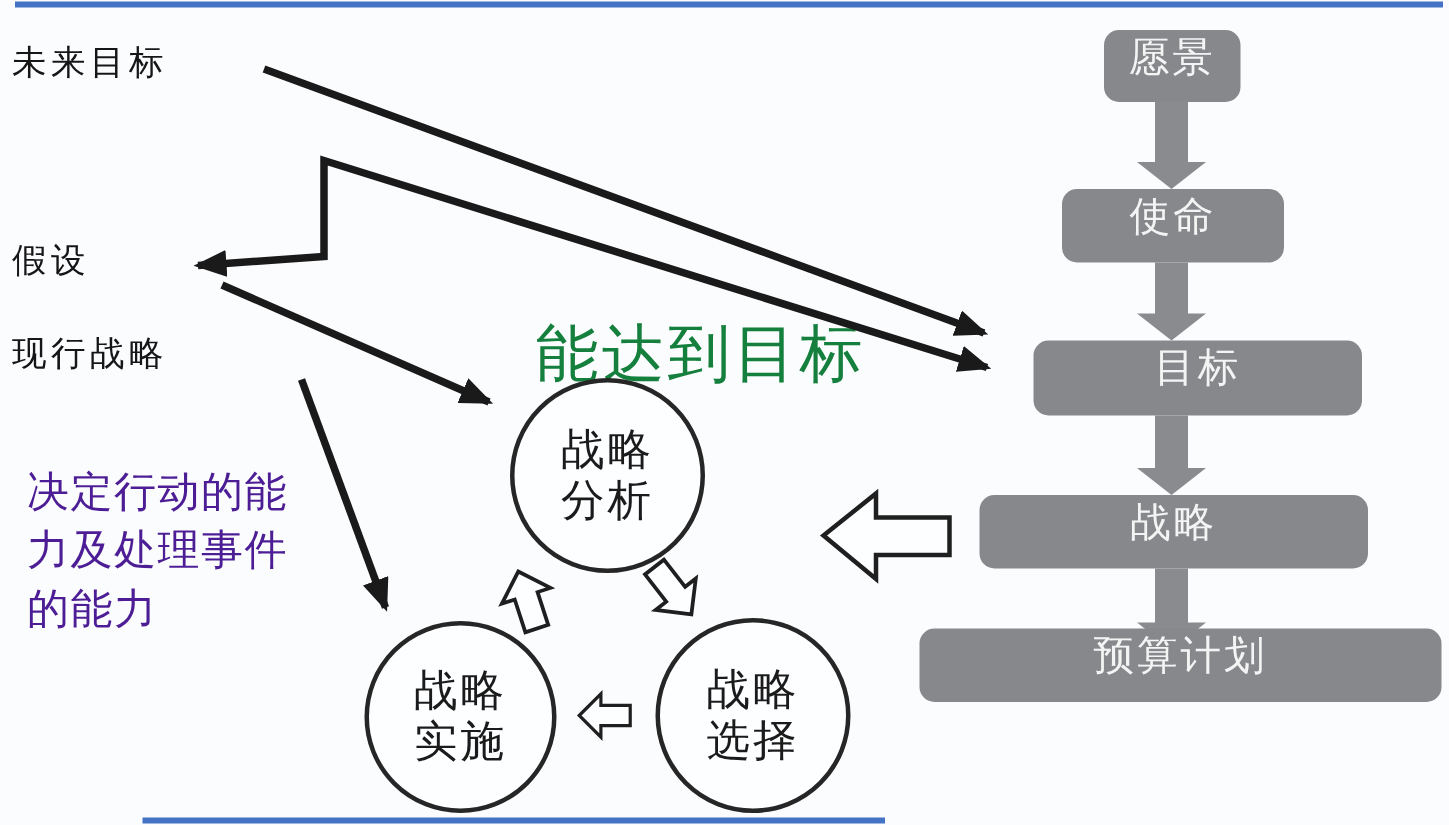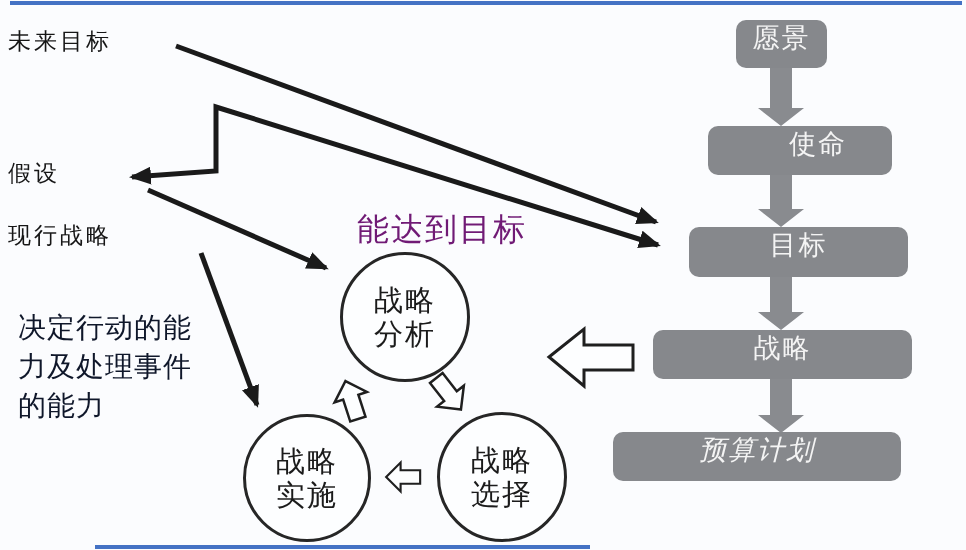--- a/index.html
+++ b/index.html
@@ -22,27 +22,27 @@
   
   .ll{left:8px;color:#161616;font-size:23px;letter-spacing:3px;white-space:nowrap;}
   .ll-0{top:26px;}
   .ll-1{top:93px;}
   .ll-2{top:158px;text-align:center;}
   .ll-3{top:220px;}
 
   
   #cap-note{
     left:18px;top:308px;width:186px;
-    color:#0f172a;font-size:28px;line-height:39px;letter-spacing:1px;
+    color:#4c1d95;font-size:28px;line-height:39px;letter-spacing:1px;
   }
 
   
   #cycle-caption{
     left:357px;top:208px;
-    color:#701a75;font-size:32px;letter-spacing:2px;white-space:nowrap;
+    color:#15803d;font-size:42px;letter-spacing:2px;white-space:nowrap;
   }
 
   
   .circle{
     border:3px solid #262626;border-radius:50%;
     background:#fdfeff;
     display:flex;flex-direction:column;align-items:center;justify-content:center;
     color:#1b1b1b;font-size:29px;line-height:34px;letter-spacing:2px;
     text-align:center;box-sizing:border-box;
   }
@@ -50,24 +50,24 @@
   #circle-implementation{left:243px;top:414px;width:128px;height:128px;}
   #circle-selection{left:437px;top:412px;width:130px;height:130px;}
 
   
   .hbox{
     background:#86888c;border-radius:10px;
     display:flex;align-items:flex-start;justify-content:center;
     color:#f4f4f4;font-size:27px;letter-spacing:2px;
   }
   #hbox-0{left:736px;top:20px;width:91px;height:48px;}
-  #hbox-1{left:708px;top:126px;width:148px;height:49px;padding-left:36px;}
+  #hbox-1{left:708px;top:126px;width:148px;height:49px;}
   #hbox-2{left:689px;top:227px;width:219px;height:50px;}
   #hbox-3{left:653px;top:330px;width:259px;height:49px;}
-  #hbox-4{left:613px;top:432px;width:288px;height:49px;font-style:italic;}
+  #hbox-4{left:613px;top:419px;width:348px;height:49px;}
 
   svg{position:absolute;left:0;top:0;}
 </style>
 </head>
 <body>
 
 <div id="stage">
 
   <div class="abs rule" id="rule-top"></div>
   <div class="abs rule" id="rule-bottom"></div>

